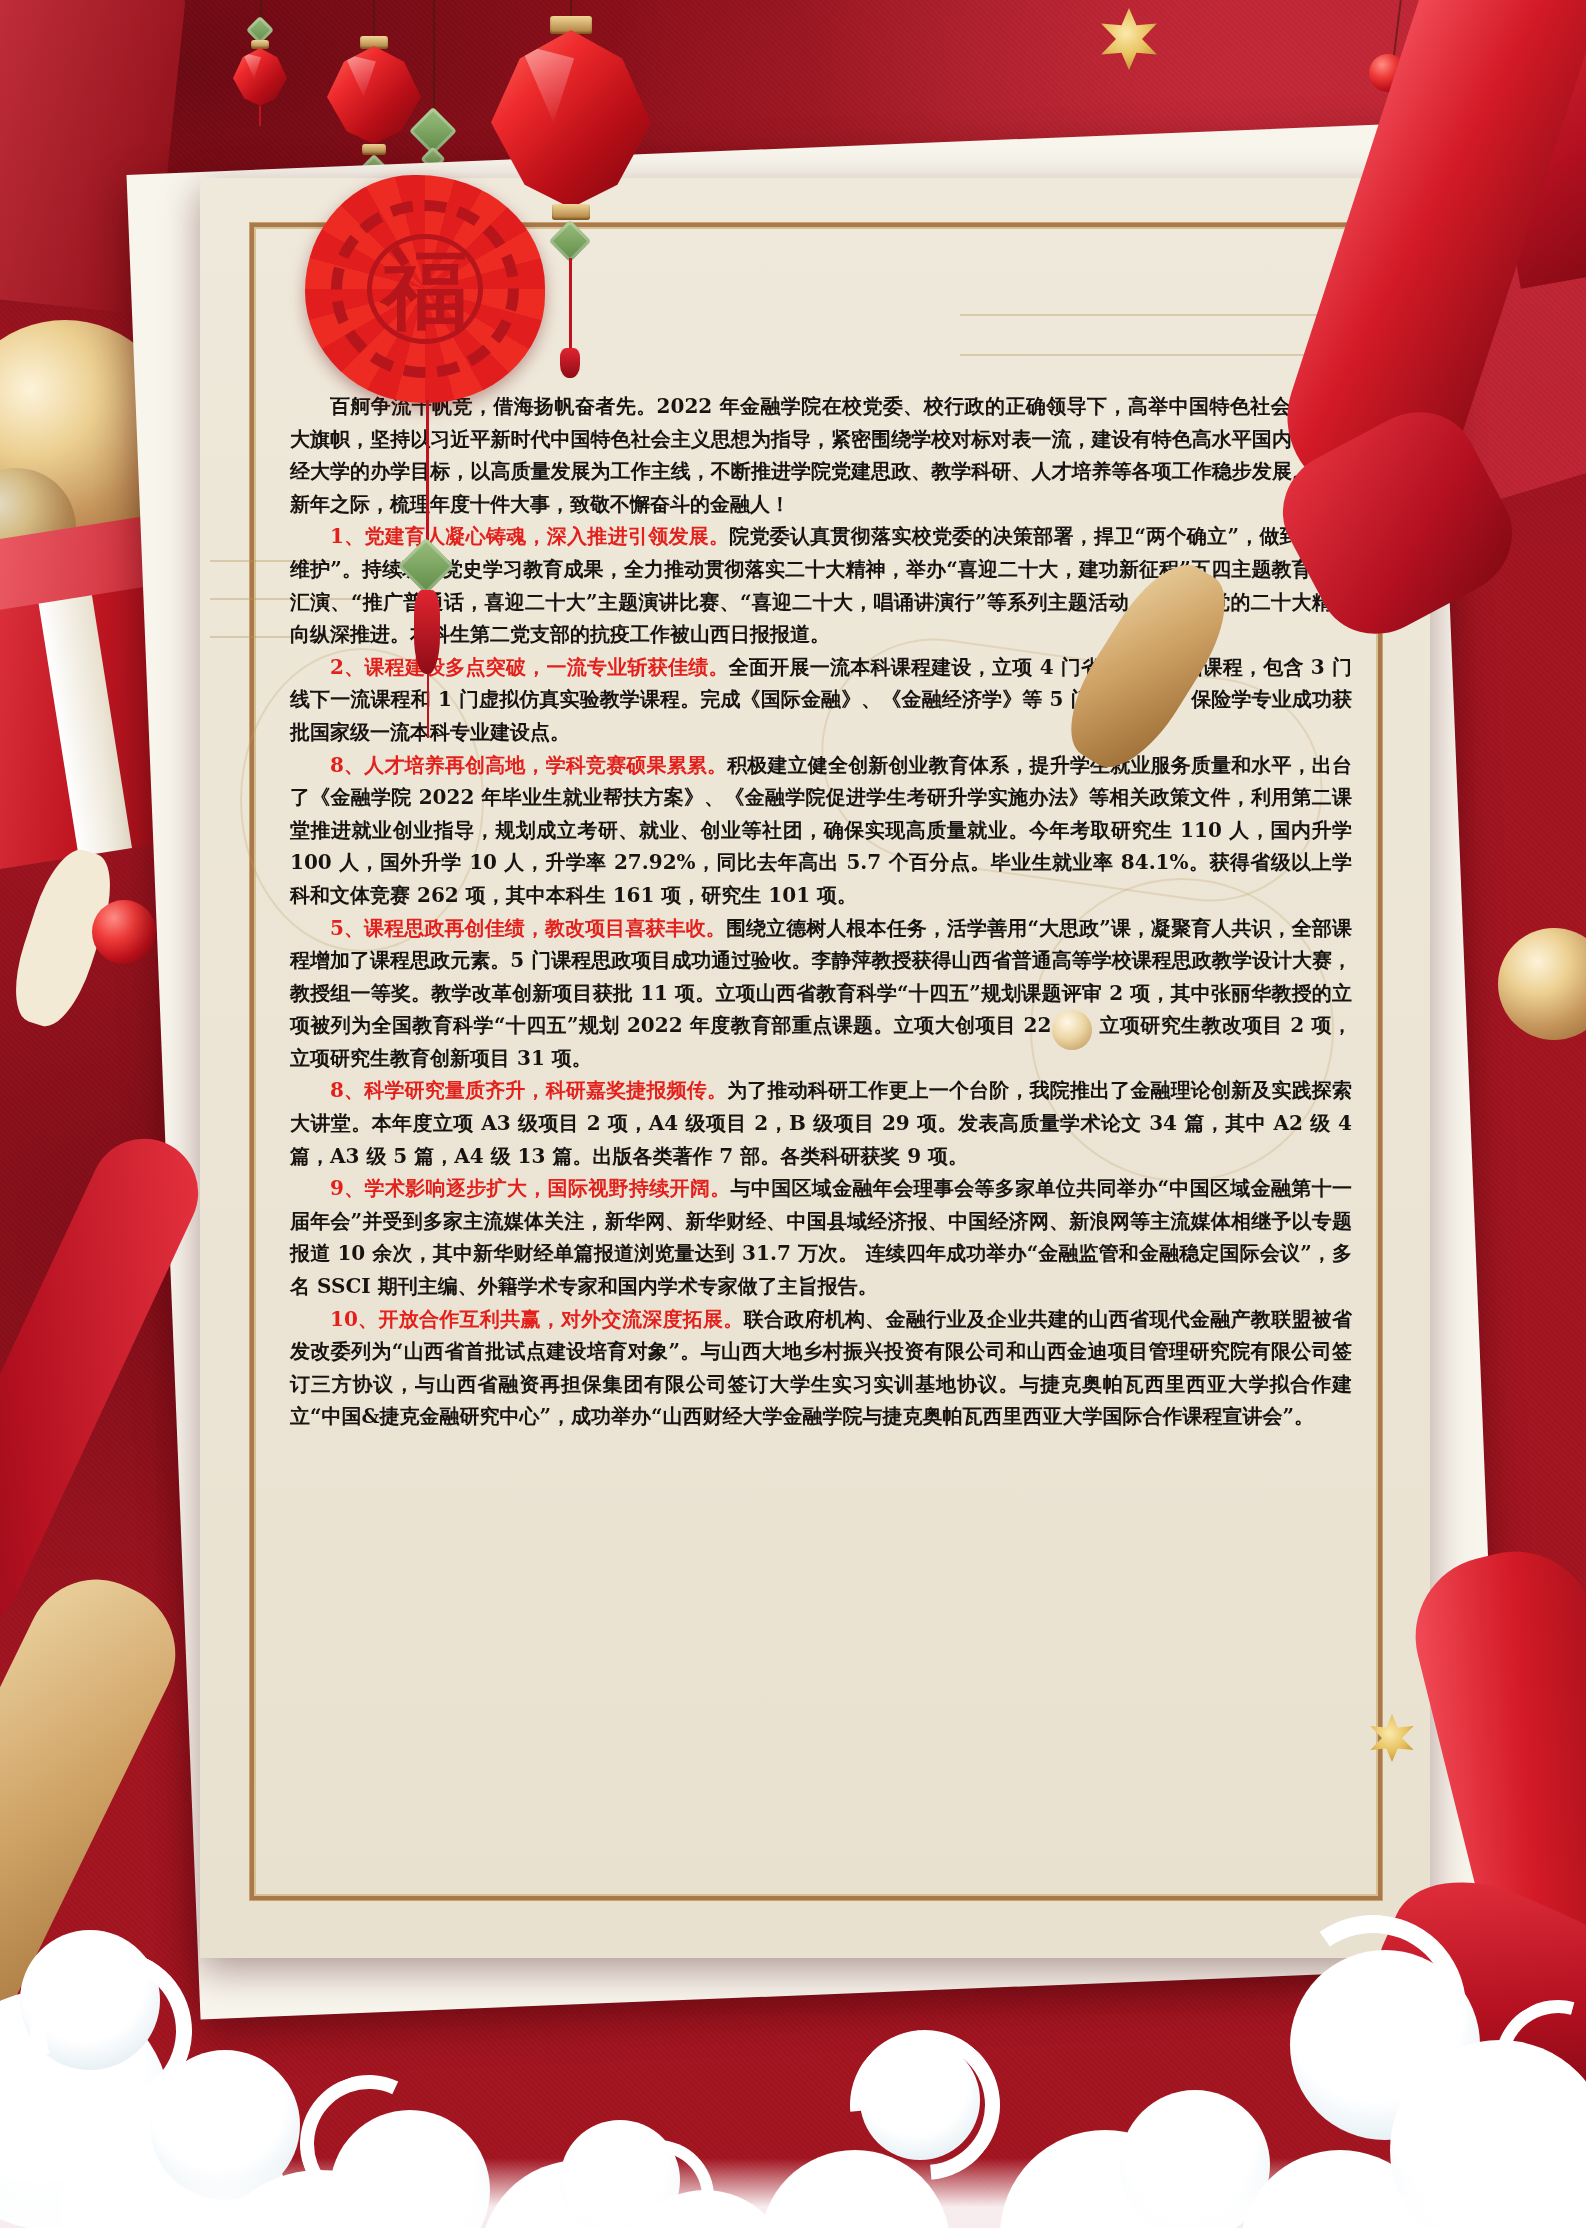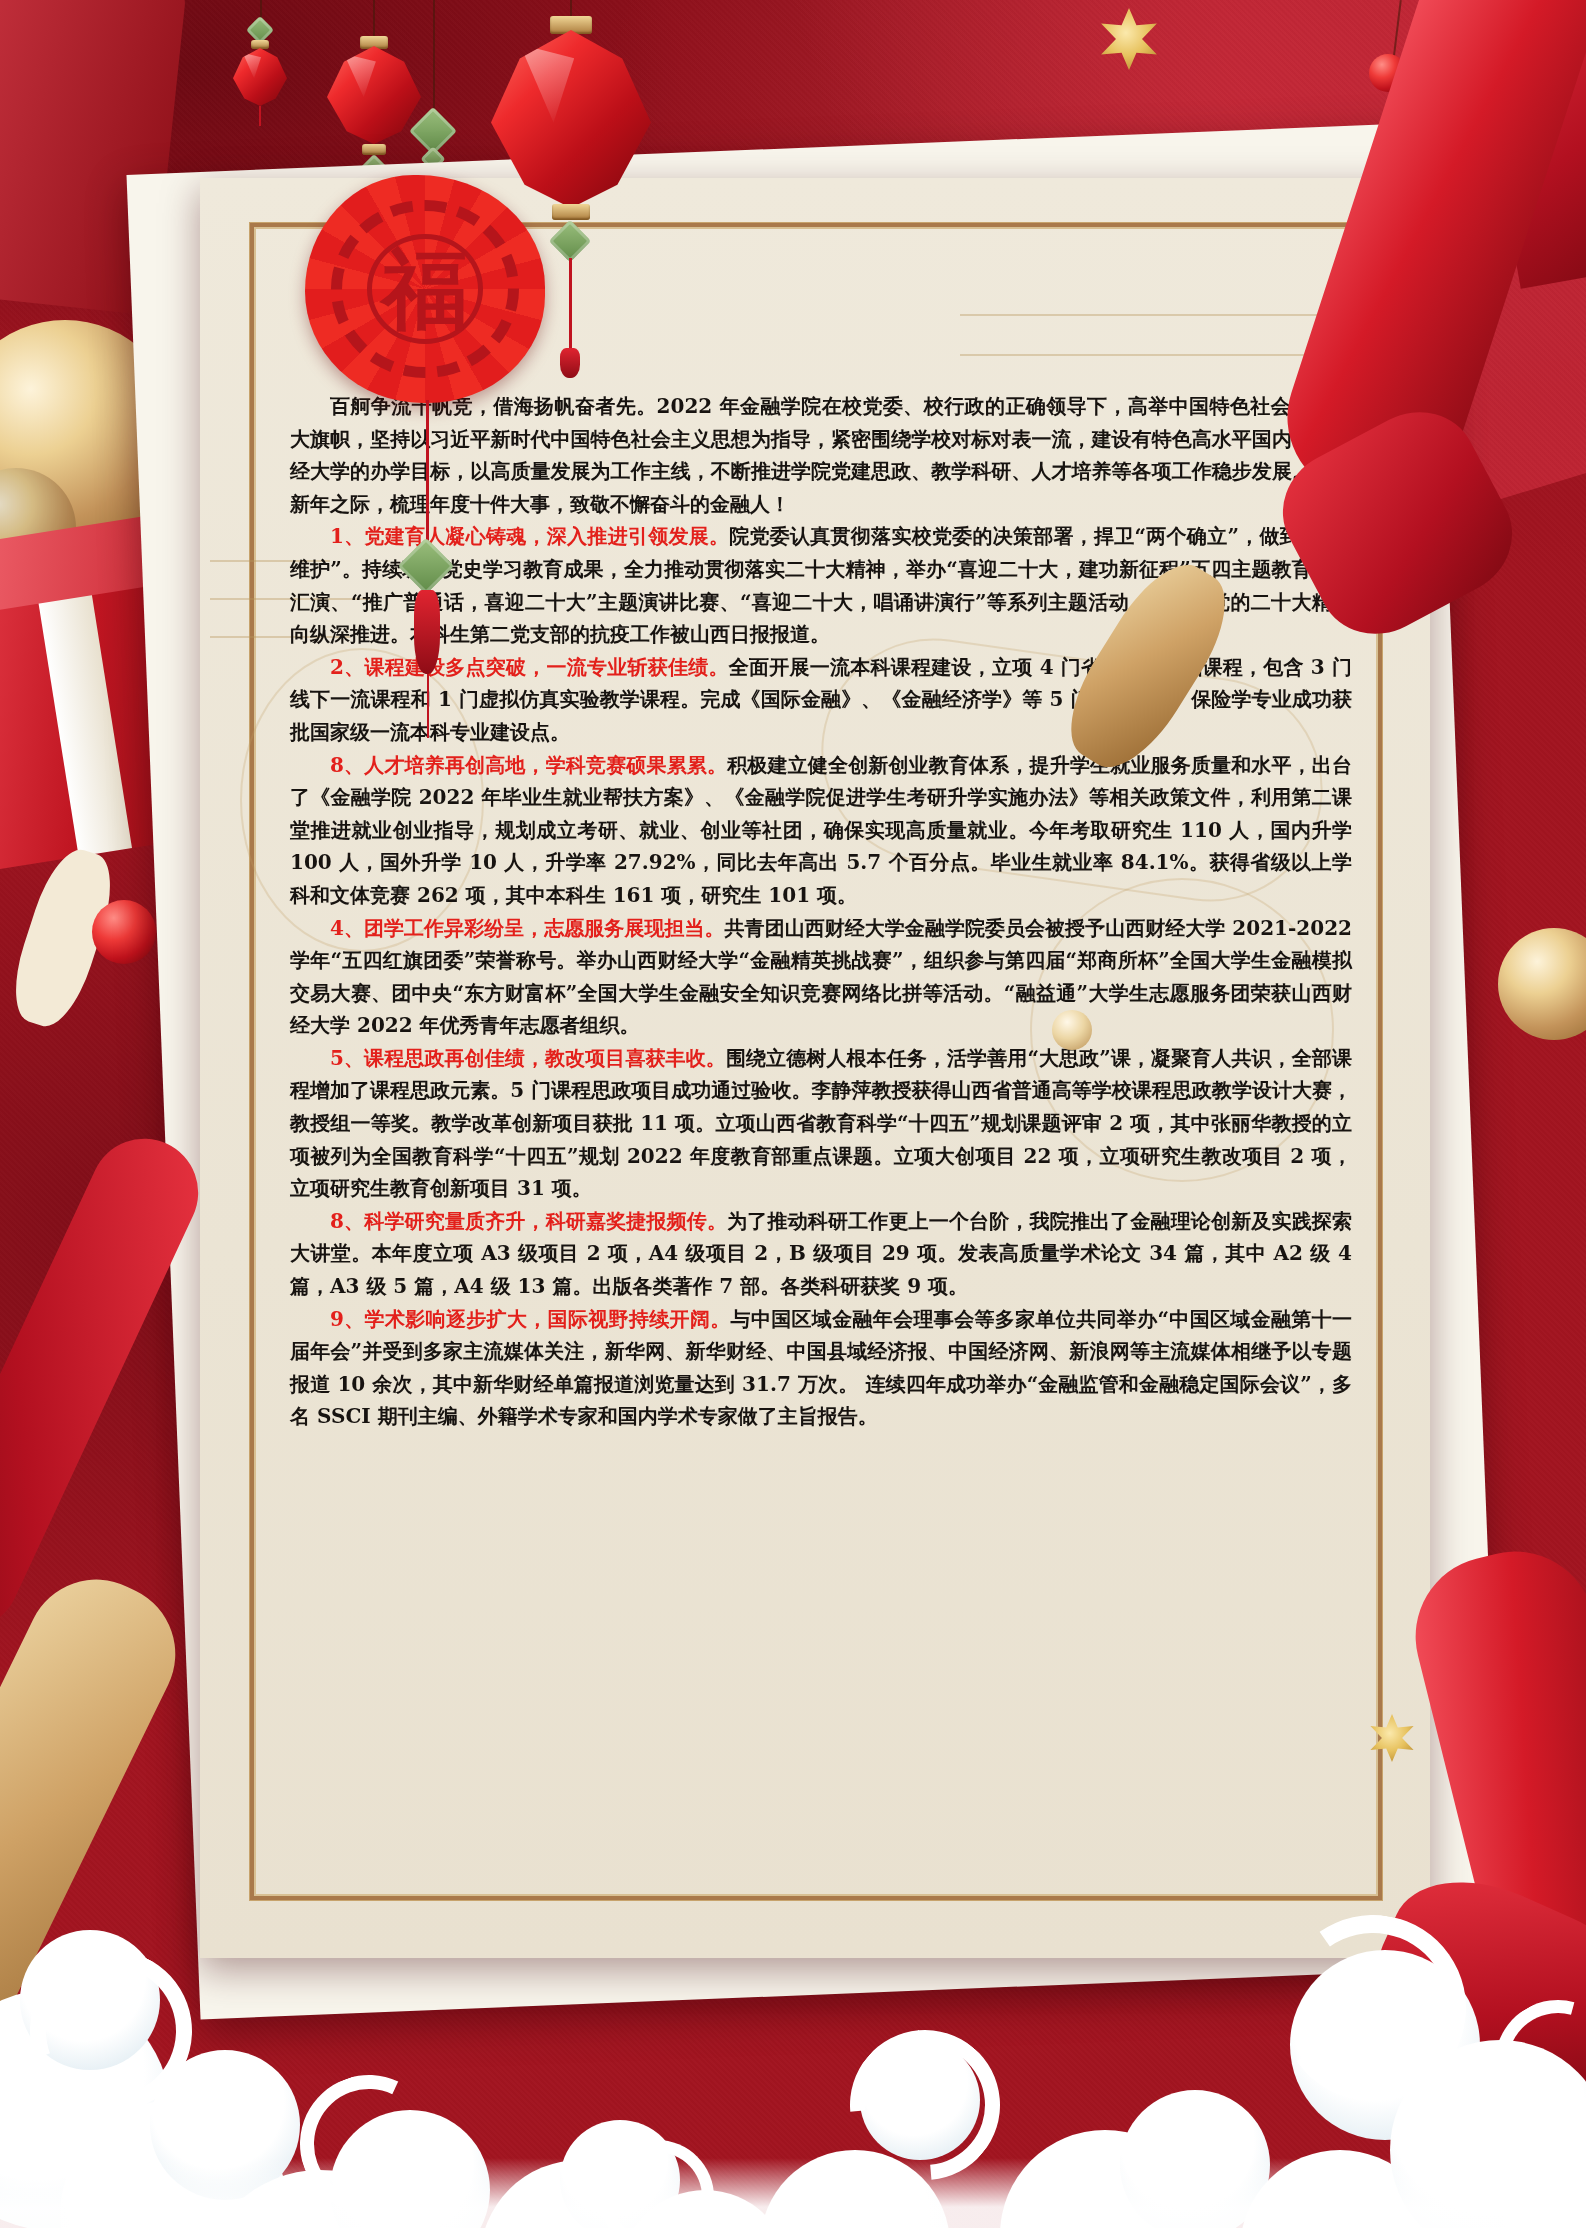--- a/index.html
+++ b/index.html
@@ -180,24 +180,24 @@
     <div class="knot z6" style="left:206px;top:368px;width:40px;height:40px;"></div>
     <div class="tassel-body z6" style="left:214px;top:412px;width:26px;height:84px;"></div>
     <div class="tassel-cord z6" style="left:227px;top:496px;width:2px;height:64px;"></div>
 
 
     <div class="content">
       <p class="para"><span>百舸争流千帆竞，借海扬帆奋者先。2022 年金融学院在校党委、校行政的正确领导下，高举中国特色社会主义伟大旗帜，坚持以习近平新时代中国特色社会主义思想为指导，紧密围绕学校对标对表一流，建设有特色高水平国内一流财经大学的办学目标，以高质量发展为工作主线，不断推进学院党建思政、教学科研、人才培养等各项工作稳步发展。值此新年之际，梳理年度十件大事，致敬不懈奋斗的金融人！</span></p>
       <p class="para"><span class="hd">1、党建育人凝心铸魂，深入推进引领发展。</span><span>院党委认真贯彻落实校党委的决策部署，捍卫“两个确立”，做到“两个维护”。持续巩固党史学习教育成果，全力推动贯彻落实二十大精神，举办“喜迎二十大，建功新征程”五四主题教育文艺汇演、“推广普通话，喜迎二十大”主题演讲比赛、“喜迎二十大，唱诵讲演行”等系列主题活动，将学习党的二十大精神向纵深推进。本科生第二党支部的抗疫工作被山西日报报道。</span></p>
       <p class="para"><span class="hd">2、课程建设多点突破，一流专业斩获佳绩。</span><span>全面开展一流本科课程建设，立项 4 门省级一流精品课程，包含 3 门线下一流课程和 1 门虚拟仿真实验教学课程。完成《国际金融》、《金融经济学》等 5 门慕课拍摄。保险学专业成功获批国家级一流本科专业建设点。</span></p>
       <p class="para"><span class="hd">8、人才培养再创高地，学科竞赛硕果累累。</span><span>积极建立健全创新创业教育体系，提升学生就业服务质量和水平，出台了《金融学院 2022 年毕业生就业帮扶方案》、《金融学院促进学生考研升学实施办法》等相关政策文件，利用第二课堂推进就业创业指导，规划成立考研、就业、创业等社团，确保实现高质量就业。今年考取研究生 110 人，国内升学 100 人，国外升学 10 人，升学率 27.92%，同比去年高出 5.7 个百分点。毕业生就业率 84.1%。获得省级以上学科和文体竞赛 262 项，其中本科生 161 项，研究生 101 项。</span></p>
-      <p class="para"><span class="hd">4、团学工作异彩纷呈，志愿服务展现担当。</span><span>共青团山西财经大学金融学院委员会被授予山西财经大学 2021-2022 学年“五四红旗团委”荣誉称号。举办山西财经大学“金融精英挑战赛”，组织参与第四届“郑商所杯”全国大学生金融模拟交易大赛、团中央“东方财富杯”全国大学生金融安全知识竞赛网络比拼等活动。“融益通”大学生志愿服务团荣获山西财经大学 2022 年优秀青年志愿者组织。</span></p>
       <p class="para"><span class="hd">5、课程思政再创佳绩，教改项目喜获丰收。</span><span>围绕立德树人根本任务，活学善用“大思政”课，凝聚育人共识，全部课程增加了课程思政元素。5 门课程思政项目成功通过验收。李静萍教授获得山西省普通高等学校课程思政教学设计大赛，教授组一等奖。教学改革创新项目获批 11 项。立项山西省教育科学“十四五”规划课题评审 2 项，其中张丽华教授的立项被列为全国教育科学“十四五”规划 2022 年度教育部重点课题。立项大创项目 22 项，立项研究生教改项目 2 项，立项研究生教育创新项目 31 项。</span></p>
       <p class="para"><span class="hd">8、科学研究量质齐升，科研嘉奖捷报频传。</span><span>为了推动科研工作更上一个台阶，我院推出了金融理论创新及实践探索大讲堂。本年度立项 A3 级项目 2 项，A4 级项目 2，B 级项目 29 项。发表高质量学术论文 34 篇，其中 A2 级 4 篇，A3 级 5 篇，A4 级 13 篇。出版各类著作 7 部。各类科研获奖 9 项。</span></p>
       <p class="para"><span class="hd">9、学术影响逐步扩大，国际视野持续开阔。</span><span>与中国区域金融年会理事会等多家单位共同举办“中国区域金融第十一届年会”并受到多家主流媒体关注，新华网、新华财经、中国县域经济报、中国经济网、新浪网等主流媒体相继予以专题报道 10 余次，其中新华财经单篇报道浏览量达到 31.7 万次。 连续四年成功举办“金融监管和金融稳定国际会议”，多名 SSCI 期刊主编、外籍学术专家和国内学术专家做了主旨报告。</span></p>
+      <p class="para"><span class="hd">10、开放合作互利共赢，对外交流深度拓展。</span><span>联合政府机构、金融行业及企业共建的山西省现代金融产教联盟被省发改委列为“山西省首批试点建设培育对象”。与山西大地乡村振兴投资有限公司和山西金迪项目管理研究院有限公司签订三方协议，与山西省融资再担保集团有限公司签订大学生实习实训基地协议。与捷克奥帕瓦西里西亚大学拟合作建立“中国&amp;捷克金融研究中心”，成功举办“山西财经大学金融学院与捷克奥帕瓦西里西亚大学国际合作课程宣讲会”。</span></p>
     </div>
   </div>
 
   <div class="curl z6" style="left:740px;top:1905px;width:660px;height:600px;border-width:30px;border-color:#dcb87f #c79a5e transparent transparent;transform:rotate(-8deg);"></div>
 
   <div class="cloud z7" style="left:-70px;top:1990px;width:240px;height:240px;"></div>
   <div class="cloud z7" style="left:20px;top:1930px;width:140px;height:140px;"></div>
   <div class="cloud z7" style="left:60px;top:2100px;width:230px;height:230px;"></div>
   <div class="cloud z7" style="left:150px;top:2050px;width:150px;height:150px;"></div>
   <div class="cloud z7" style="left:200px;top:2170px;width:240px;height:240px;"></div>

